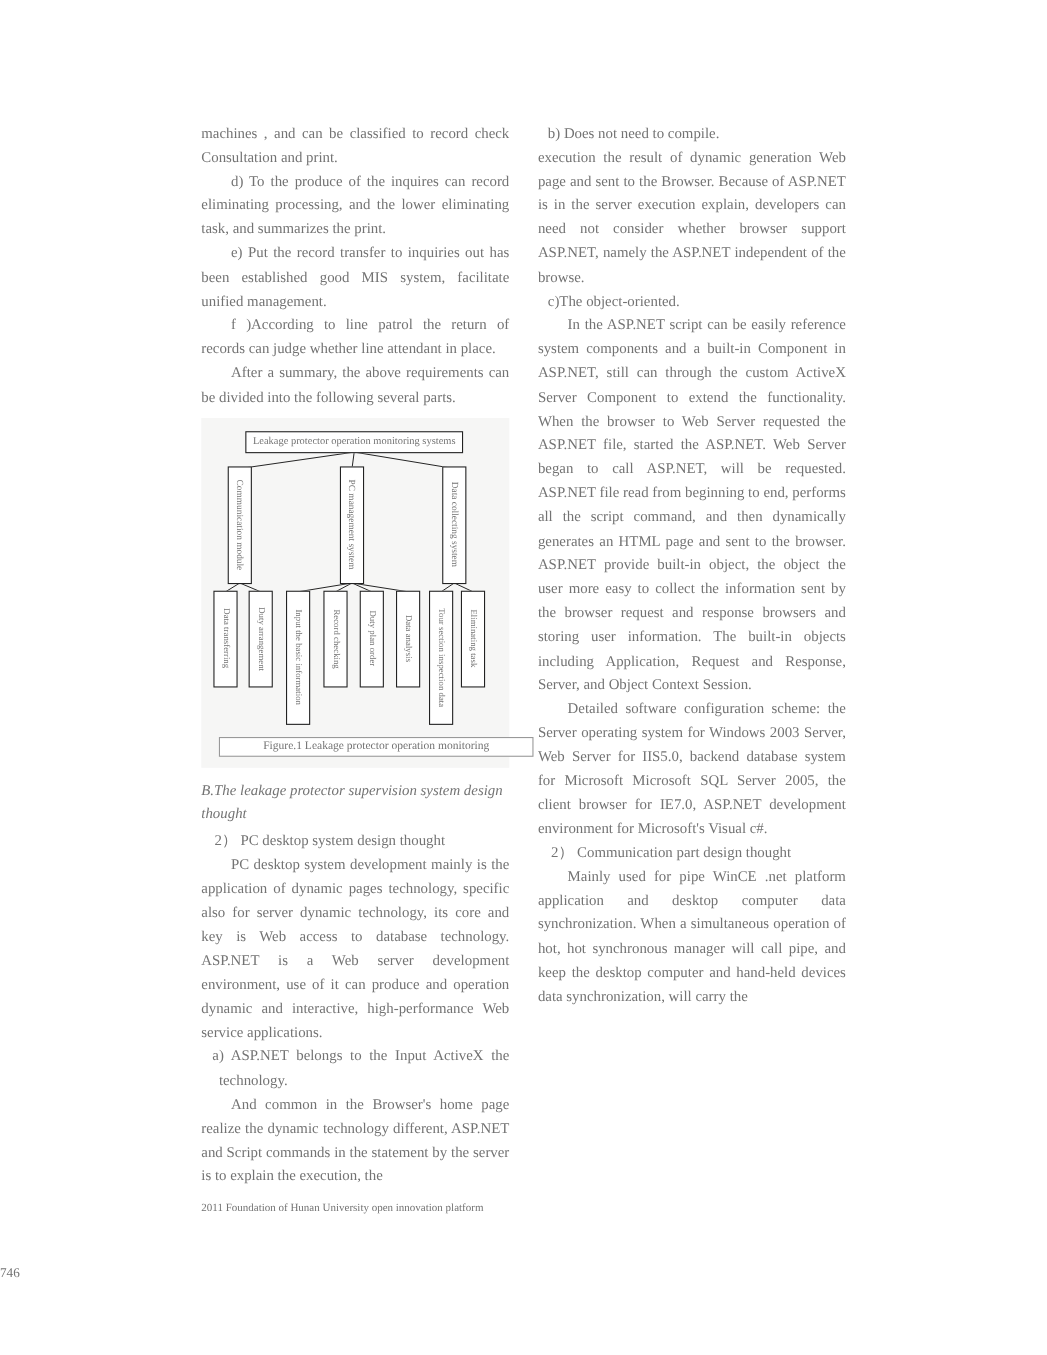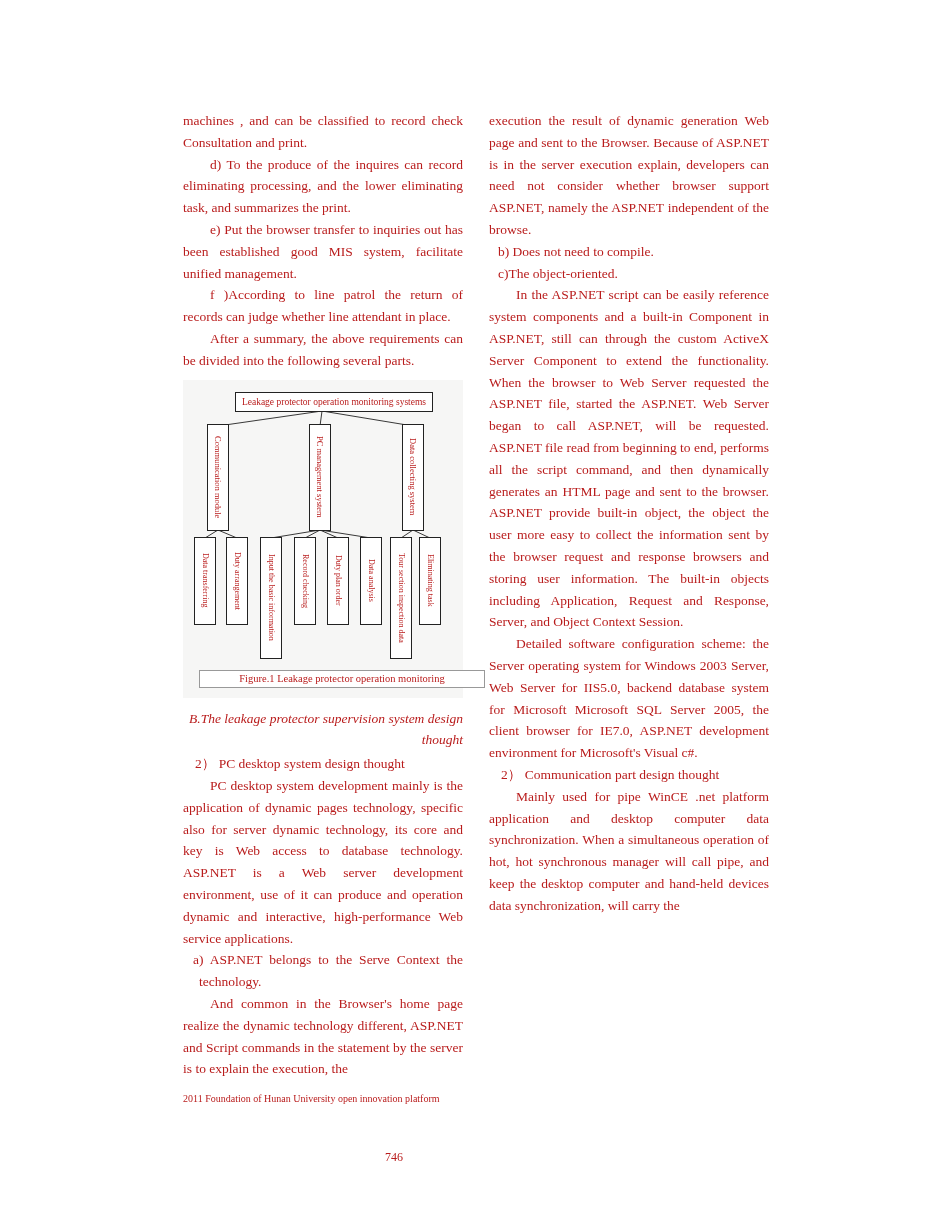--- a/index.html
+++ b/index.html
@@ -6,42 +6,42 @@
     margin: 0;
     padding: 0;
     background: #ffffff;
   }
   .page {
     position: relative;
     width: 952px;
     height: 1232px;
     background: #ffffff;
     font-family: "Liberation Serif", "DejaVu Serif", serif;
-    color: #b91c1c;
+    color: #737373;
     overflow: hidden;
   }
   .col {
     position: absolute;
     top: 110px;
     width: 280px;
     font-size: 13.5px;
     line-height: 21.8px;
     text-align: justify;
   }
   .col-left  { left: 183px; }
   .col-right { left: 489px; }
   .p { margin: 0; text-indent: 2em; }
   .p.noindent { text-indent: 0; }
   .p.item-small { text-indent: 9px; }
   .p.item-hang { text-indent: -6px; padding-left: 16px; }
   .heading-b {
     margin: 10px 0 2px 0;
     font-style: italic;
     text-indent: 0;
-    text-align: right;
+    text-align: left;
   }
   .item-head { text-indent: 12px; }
   
   .figure-wrap {
     position: relative;
     width: 280px;
     height: 318px;
     margin: 8px 0 10px 0;
     background: #f6f6f5;
   }
@@ -51,21 +51,21 @@
     pointer-events: none;
   }
   .fbox {
     position: absolute;
     box-sizing: border-box;
     border: 1px solid #222;
     background: #ffffff;
     overflow: hidden;
   }
   .fbox.root {
-    left: 52px; top: 12px; width: 198px; height: 20px;
+    left: 40px; top: 12px; width: 198px; height: 20px;
     font-size: 9.5px; line-height: 18px; text-align: center;
   }
   .vbox {
     writing-mode: vertical-rl;
     display: flex;
     align-items: center;
     justify-content: center;
     font-size: 8.5px;
     line-height: 1.05;
     width: 22px;
@@ -91,33 +91,33 @@
     width: 600px;
     font-size: 10px;
     line-height: 13.5px;
     text-align: left;
   }
   .page-number {
     position: absolute;
     left: 0;
     top: 1150px;
     width: 788px;
-    text-align: center;
+    text-align: left;
     font-size: 12px;
   }
 </style>
 </head>
 <body>
 
 <div class="page">
 
   <div class="col col-left">
     <p class="p noindent">machines , and can be classified to record check Consultation and print.</p>
     <p class="p">d) To the produce of the inquires can record eliminating processing, and the lower eliminating task, and summarizes the print.</p>
-    <p class="p">e) Put the browser transfer to inquiries out has been established good MIS system, facilitate unified management.</p>
+    <p class="p">e) Put the record transfer to inquiries out has been established good MIS system, facilitate unified management.</p>
     <p class="p">f )According to line patrol the return of records can judge whether line attendant in place.</p>
     <p class="p">After a summary, the above requirements can be divided into the following several parts.</p>
 
     <div class="figure-wrap">
       <svg width="280" height="318" viewBox="0 0 280 318">
         <g stroke="#222" stroke-width="0.9">
           <line x1="139" y1="31" x2="35" y2="46"></line>
           <line x1="139" y1="31" x2="137" y2="46"></line>
           <line x1="139" y1="31" x2="230" y2="46"></line>
           <line x1="35" y1="150" x2="22" y2="158"></line>
@@ -145,27 +145,27 @@
       <div class="fbox vbox leaf" style="left:177px;">Data analysis</div>
       <div class="fbox vbox leaf tall" style="left:207px;">Tour section inspection data</div>
       <div class="fbox vbox leaf" style="left:236px;">Eliminating task</div>
 
       <div class="fig-caption">Figure.1 Leakage protector operation monitoring</div>
     </div>
 
     <p class="p heading-b">B.The leakage protector supervision system design thought</p>
     <p class="p item-head">2） PC desktop system design thought</p>
     <p class="p">PC desktop system development mainly is the application of dynamic pages technology, specific also for server dynamic technology, its core and key is Web access to database technology. ASP.NET is a Web server development environment, use of it can produce and operation dynamic and interactive, high-performance Web service applications.</p>
-    <p class="p item-hang">a) ASP.NET belongs to the Serve Context the technology.</p>
+    <p class="p item-hang">a) ASP.NET belongs to the Input ActiveX the technology.</p>
     <p class="p">And common in the Browser's home page realize the dynamic technology different, ASP.NET and Script commands in the statement by the server is to explain the execution, the</p>
   </div>
 
   <div class="col col-right">
+    <p class="p item-small">b) Does not need to compile.</p>
     <p class="p noindent">execution the result of dynamic generation Web page and sent to the Browser. Because of ASP.NET is in the server execution explain, developers can need not consider whether browser support ASP.NET, namely the ASP.NET independent of the browse.</p>
-    <p class="p item-small">b) Does not need to compile.</p>
     <p class="p item-small">c)The object-oriented.</p>
     <p class="p">In the ASP.NET script can be easily reference system components and a built-in Component in ASP.NET, still can through the custom ActiveX Server Component to extend the functionality. When the browser to Web Server requested the ASP.NET file, started the ASP.NET. Web Server began to call ASP.NET, will be requested. ASP.NET file read from beginning to end, performs all the script command, and then dynamically generates an HTML page and sent to the browser. ASP.NET provide built-in object, the object the user more easy to collect the information sent by the browser request and response browsers and storing user information. The built-in objects including Application, Request and Response, Server, and Object Context Session.</p>
     <p class="p">Detailed software configuration scheme: the Server operating system for Windows 2003 Server, Web Server for IIS5.0, backend database system for Microsoft Microsoft SQL Server 2005, the client browser for IE7.0, ASP.NET development environment for Microsoft's Visual c#.</p>
     <p class="p item-head">2） Communication part design thought</p>
     <p class="p">Mainly used for pipe WinCE .net platform application and desktop computer data synchronization. When a simultaneous operation of hot, hot synchronous manager will call pipe, and keep the desktop computer and hand-held devices data synchronization, will carry the</p>
   </div>
 
   <div class="footnote">
     <div>2011 Foundation of Hunan University open innovation platform</div>
   </div>

